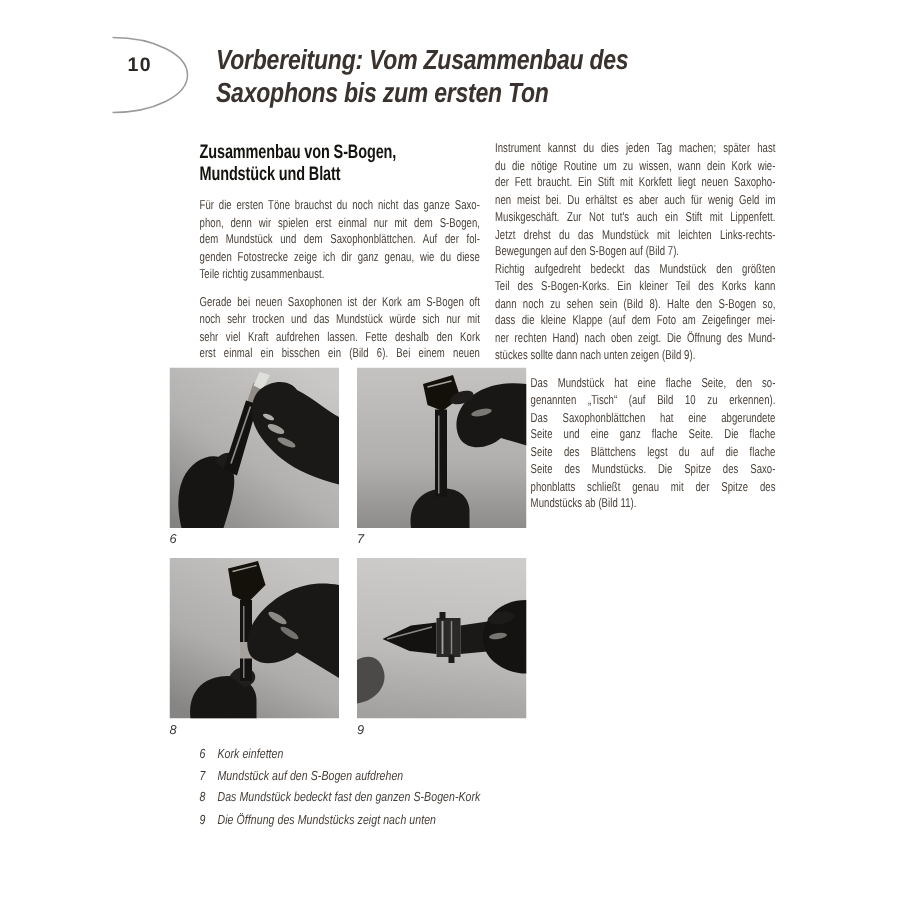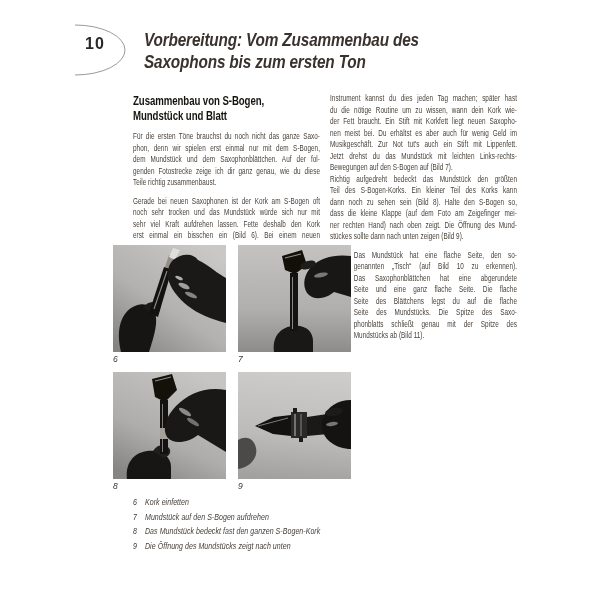--- a/index.html
+++ b/index.html
@@ -2,21 +2,21 @@
 <html><head>
 <meta charset="utf-8">
 <style>
   html,body{margin:0;padding:0;background:#ffffff;}
   .page{
     position:relative;width:600px;height:600px;background:#fff;
     font-family:"Liberation Sans",sans-serif;overflow:hidden;
   }
   .pagenum-arc{position:absolute;left:50px;top:20px;}
   .pagenum{
-    position:absolute;left:85px;top:35px;font-size:16px;font-weight:700;
+    position:absolute;left:85px;top:35px;font-size:13px;font-weight:700;
     color:#2b2826;letter-spacing:1px;
   }
   .title{
     position:absolute;left:144px;top:29px;width:352px;
     transform:scaleX(0.83);transform-origin:left top;
     font-style:italic;font-weight:700;font-size:18.5px;line-height:21.5px;
     color:#39322e;letter-spacing:-0.2px;
   }
   .col{position:absolute;transform:scaleX(0.742);transform-origin:left top;width:252px;}
   .col-left{left:133px;top:93px;}

